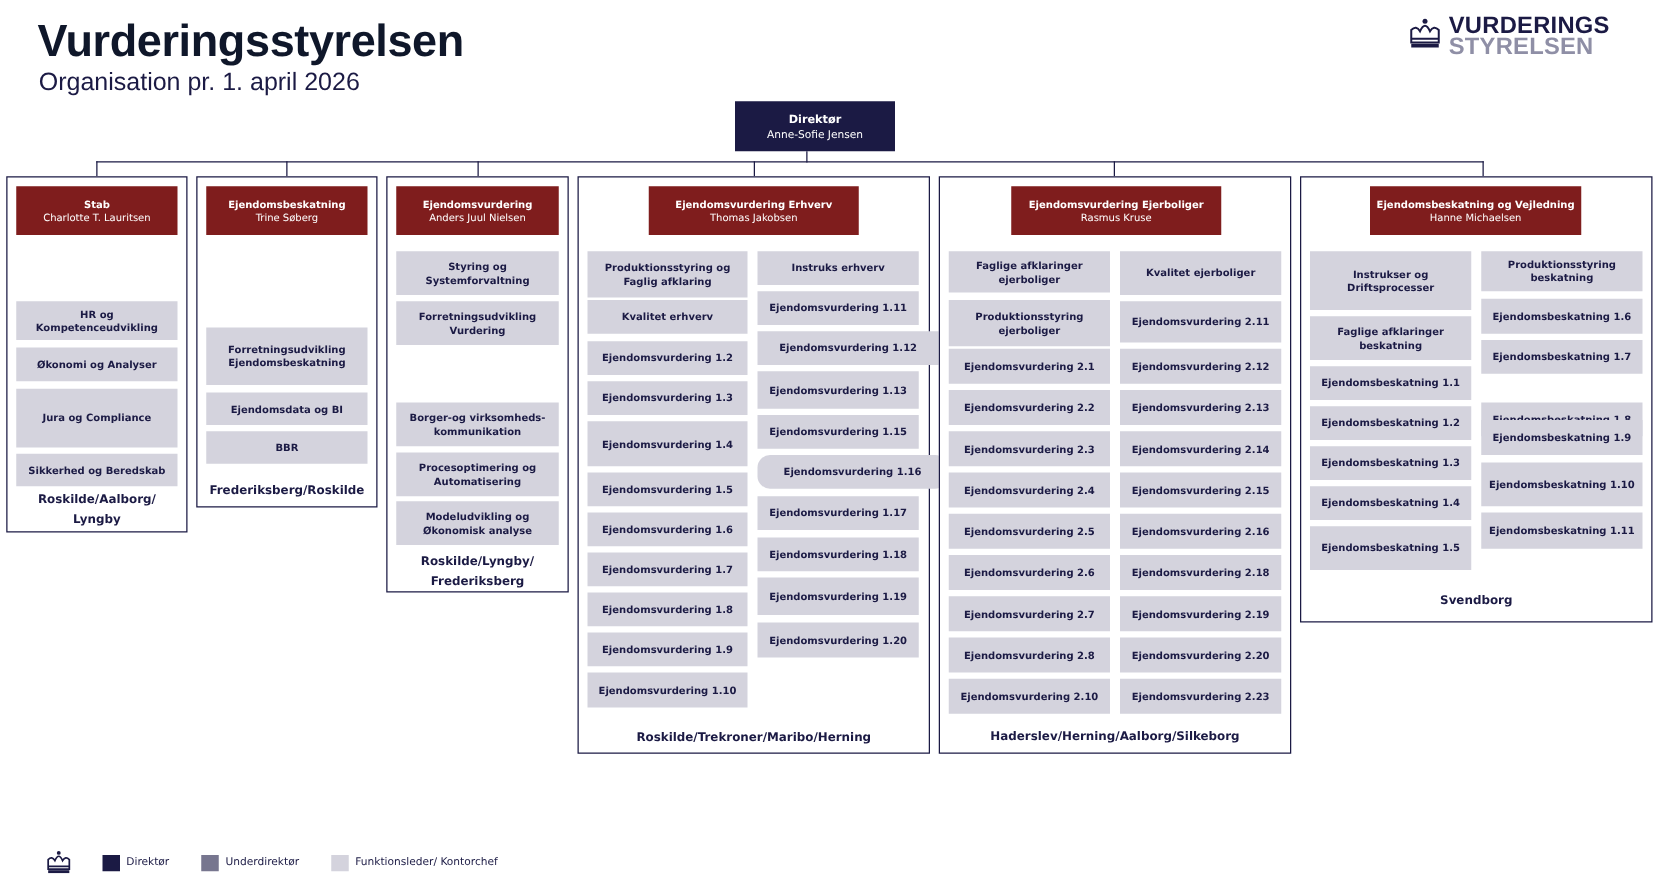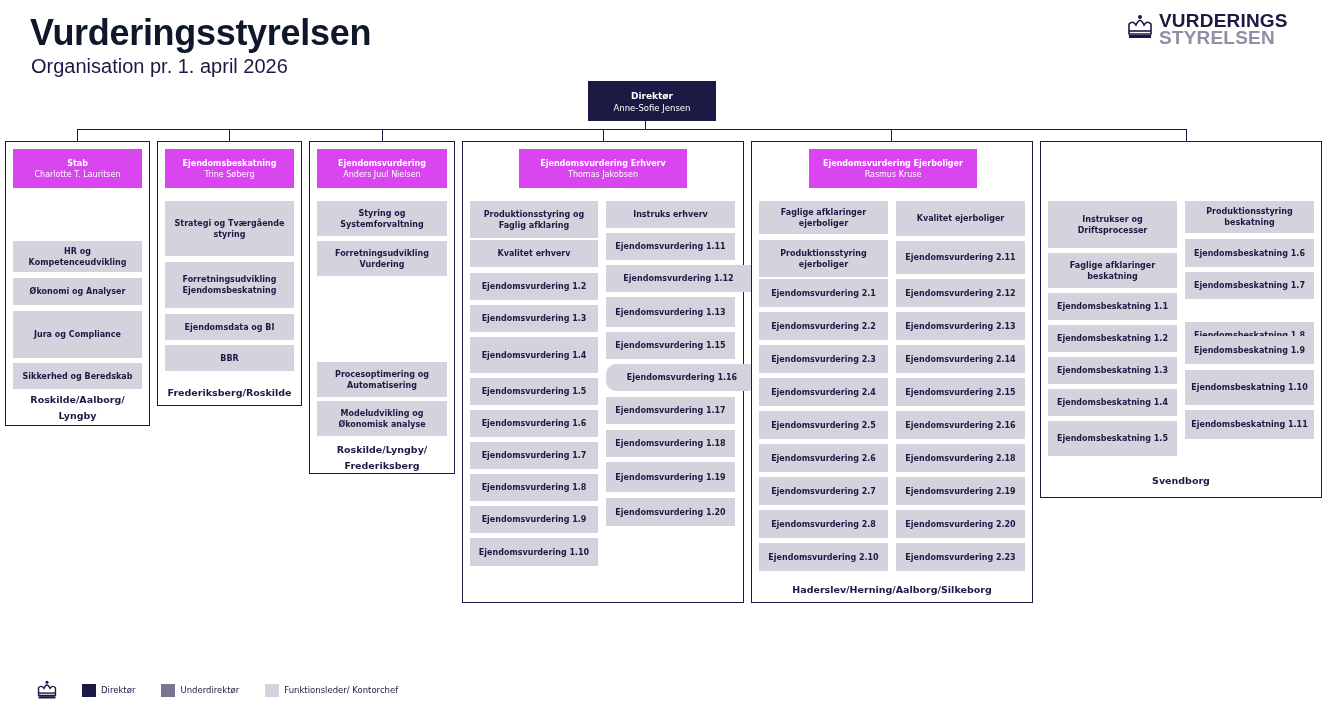--- a/index.html
+++ b/index.html
@@ -10,21 +10,21 @@
   .logo { position: absolute; left: 1126px; top: 12px; display: flex; align-items: flex-start; }
   .logo .crown { width: 28px; height: 26px; margin-right: 5px; margin-top: 2px; }
   .logo .words { font-family: "Liberation Sans", sans-serif; font-weight: 900; font-size: 19px; line-height: 17px; letter-spacing: 0.2px; }
   .logo .w1 { color: #1b1a44; font-weight: 700; }
   .logo .w2 { color: #8f8fa6; font-weight: 700; }
   .director { position: absolute; left: 588px; top: 81px; width: 128px; height: 40px; background: #1b1a44; color: #fff; text-align: center; padding-top: 9px; }
   .director .role { font-size: 9px; font-weight: 700; line-height: 12px; }
   .director .name { font-size: 8.5px; line-height: 12px; }
   .line { position: absolute; background: #1b1a44; }
   .col { position: absolute; border: 1px solid #1b1a44; background: #fff; }
-  .head { position: absolute; background: #d946ef; color: #fff; text-align: center; font-size: 8px; line-height: 11px; display: flex; flex-direction: column; justify-content: center; }
+  .head { position: absolute; background: #7f1d1d; color: #fff; text-align: center; font-size: 8px; line-height: 11px; display: flex; flex-direction: column; justify-content: center; }
   .head .hr { font-weight: 700; }
   .box { position: absolute; background: #d4d3dd; color: #1b1a44; font-size: 8px; font-weight: 700; line-height: 11px; text-align: center; display: flex; align-items: center; justify-content: center; padding: 0 3px; }
   .loc { position: absolute; font-size: 9.5px; font-weight: 700; text-align: center; line-height: 16px; color: #1b1a44; }
   .underline { text-decoration: underline wavy #d33; text-decoration-thickness: 1px; }
   .legend { position: absolute; top: 680px; left: 36px; display: flex; align-items: center; font-size: 8.5px; color: #1b1a44; }
   .legend .sw { width: 14px; height: 13px; display: inline-block; margin-right: 5px; }
   .legend .item { display: flex; align-items: center; margin-right: 26px; }
 </style>
 </head>
 <body>
@@ -71,45 +71,46 @@
   <div class="box" style="left:7px;top:169px;width:129px;height:47px;">Jura og Compliance</div>
   <div class="box" style="left:7px;top:221px;width:129px;height:26px;">Sikkerhed og Beredskab</div>
   <div class="loc" style="left:14px;top:250px;width:115px;">Roskilde/Aalborg/ Lyngby</div>
 </div>
 
 <div class="col" style="left:157px;top:141px;width:145px;height:265px;">
   <div class="head" style="left:7px;top:7px;width:129px;height:39px;">
     <div class="hr">Ejendomsbeskatning</div>
     <div>Trine Søberg</div>
   </div>
-  <div class="box" style="left:7px;top:59px;width:129px;height:55px;">Strategi og Tværgående styring</div>
   <div class="box" style="left:7px;top:120px;width:129px;height:46px;">Forretningsudvikling Ejendomsbeskatning</div>
   <div class="box" style="left:7px;top:172px;width:129px;height:26px;">Ejendomsdata og BI</div>
   <div class="box" style="left:7px;top:203px;width:129px;height:26px;">BBR</div>
   <div class="loc" style="left:0px;top:243px;width:143px;">Frederiksberg/Roskilde</div>
 </div>
 
 <div class="col" style="left:309px;top:141px;width:146px;height:333px;">
   <div class="head" style="left:7px;top:7px;width:130px;height:39px;">
     <div class="hr">Ejendomsvurdering</div>
     <div>Anders Juul Nielsen</div>
   </div>
   <div class="box" style="left:7px;top:59px;width:130px;height:35px;">Styring og Systemforvaltning</div>
   <div class="box" style="left:7px;top:99px;width:130px;height:35px;">Forretningsudvikling Vurdering</div>
+  <div class="box" style="left:7px;top:180px;width:130px;height:35px;">Borger-og virksomheds-kommunikation</div>
   <div class="box" style="left:7px;top:220px;width:130px;height:35px;">Procesoptimering og Automatisering</div>
   <div class="box" style="left:7px;top:259px;width:130px;height:35px;">Modeludvikling og Økonomisk analyse</div>
   <div class="loc" style="left:14px;top:300px;width:116px;">Roskilde/Lyngby/ Frederiksberg</div>
 </div>
 
 <div class="col" style="left:462px;top:141px;width:282px;height:462px;">
   <div class="head" style="left:56px;top:7px;width:168px;height:39px;">
     <div class="hr">Ejendomsvurdering Erhverv</div>
     <div>Thomas Jakobsen</div>
   </div>
 
+  <div class="loc" style="left:0px;top:441px;width:280px;">Roskilde/Trekroner/Maribo/Herning</div>
 <div class="box" style="left: 7px; width: 128px; top: 59px; height: 37px;">Produktionsstyring og Faglig afklaring</div>
     <div class="box" style="left: 7px; width: 128px; top: 98px; height: 27px;">Kvalitet erhverv</div>
     <div class="box" style="left: 7px; width: 128px; top: 131px; height: 27px;">Ejendomsvurdering 1.2</div>
     <div class="box" style="left: 7px; width: 128px; top: 163px; height: 27px;">Ejendomsvurdering 1.3</div>
     <div class="box" style="left: 7px; width: 128px; top: 195px; height: 36px;">Ejendomsvurdering 1.4</div>
     <div class="box" style="left: 7px; width: 128px; top: 236px; height: 27px;">Ejendomsvurdering 1.5</div>
     <div class="box" style="left: 7px; width: 128px; top: 268px; height: 27px;">Ejendomsvurdering 1.6</div>
     <div class="box" style="left: 7px; width: 128px; top: 300px; height: 27px;">Ejendomsvurdering 1.7</div>
     <div class="box" style="left: 7px; width: 128px; top: 332px; height: 27px;">Ejendomsvurdering 1.8</div>
     <div class="box" style="left: 7px; width: 128px; top: 364px; height: 27px;">Ejendomsvurdering 1.9</div>
@@ -151,20 +152,24 @@
     <div class="box" style="left: 144px; width: 129px; top: 203px; height: 28px;">Ejendomsvurdering 2.14</div>
     <div class="box" style="left: 144px; width: 129px; top: 236px; height: 28px;">Ejendomsvurdering 2.15</div>
     <div class="box" style="left: 144px; width: 129px; top: 269px; height: 28px;">Ejendomsvurdering 2.16</div>
     <div class="box" style="left: 144px; width: 129px; top: 302px; height: 28px;">Ejendomsvurdering 2.18</div>
     <div class="box" style="left: 144px; width: 129px; top: 335px; height: 28px;">Ejendomsvurdering 2.19</div>
     <div class="box" style="left: 144px; width: 129px; top: 368px; height: 28px;">Ejendomsvurdering 2.20</div>
     <div class="box" style="left: 144px; width: 129px; top: 401px; height: 28px;">Ejendomsvurdering 2.23</div>
   </div>
 
 <div class="col" style="left:1040px;top:141px;width:282px;height:357px;">
+  <div class="head" style="left:55px;top:7px;width:169px;height:39px;">
+    <div class="hr">Ejendomsbeskatning og Vejledning</div>
+    <div>Hanne Michaelsen</div>
+  </div>
 
   <div class="loc" style="left:0px;top:331px;width:280px;">Svendborg</div>
 <div class="box" style="left: 7px; width: 129px; top: 59px; height: 47px;">Instrukser og Driftsprocesser</div>
     <div class="box" style="left: 7px; width: 129px; top: 111px; height: 35px;">Faglige afklaringer beskatning</div>
     <div class="box" style="left: 7px; width: 129px; top: 151px; height: 27px;">Ejendomsbeskatning 1.1</div>
     <div class="box" style="left: 7px; width: 129px; top: 183px; height: 27px;">Ejendomsbeskatning 1.2</div>
     <div class="box" style="left: 7px; width: 129px; top: 215px; height: 27px;">Ejendomsbeskatning 1.3</div>
     <div class="box" style="left: 7px; width: 129px; top: 247px; height: 27px;">Ejendomsbeskatning 1.4</div>
     <div class="box" style="left: 7px; width: 129px; top: 279px; height: 35px;">Ejendomsbeskatning 1.5</div>
     <div class="box" style="left: 144px; width: 129px; top: 59px; height: 32px;">Produktionsstyring beskatning</div>

